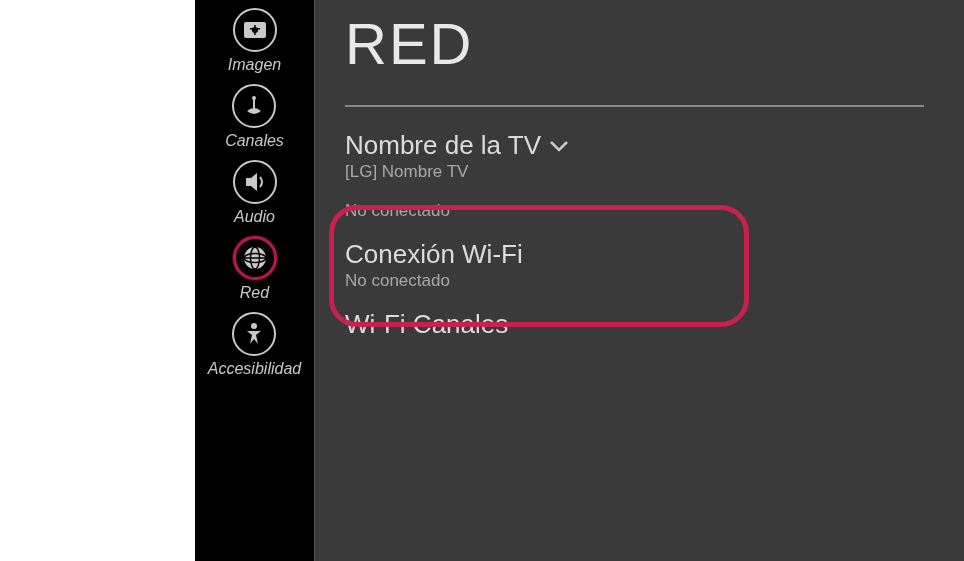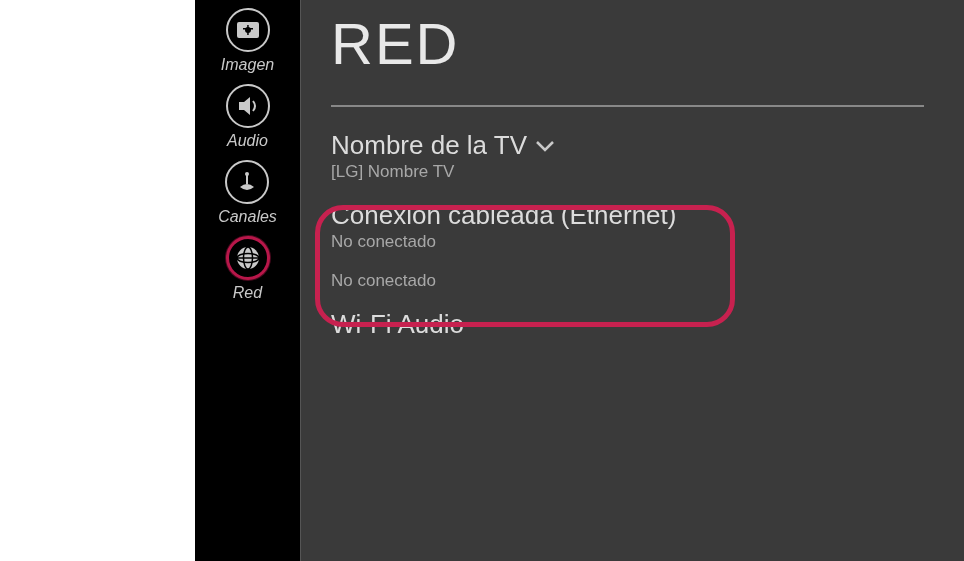--- a/index.html
+++ b/index.html
@@ -14,21 +14,21 @@
       font-family: Arial, Helvetica, sans-serif;
       color: #d0d0d0;
       display: flex;
       overflow: hidden;
     }
     .left-gutter {
       width: 195px;
       background: #ffffff;
     }
     .sidebar {
-      width: 105px;
+      width: 119px;
       background: #000000;
       display: flex;
       flex-direction: column;
       align-items: center;
       padding-top: 8px;
       padding-bottom: 8px;
     }
     .sidebar-item {
       display: flex;
       flex-direction: column;
@@ -124,79 +124,88 @@
         <rect x="7" y="7" width="10" height="1.5" fill="#000"></rect>
         <rect x="11.2" y="4" width="1.5" height="10" fill="#000"></rect>
       </svg>
     </div>
     <div class="sidebar-label">Imagen</div>
   </div>
 
   <div class="sidebar-item">
     <div class="sidebar-icon-wrap">
       <svg width="24" height="22" viewBox="0 0 24 22">
-        <path d="M3 7 L8 7 L14 2 L14 20 L8 15 L3 15 Z" fill="#c9c9c9"></path>
-        <path d="M17 6 Q21 11 17 16" stroke="#c9c9c9" stroke-width="2" fill="none"></path>
-      </svg>
-    </div>
-    <div class="sidebar-label">Audio</div>
-  </div>
-
-  <div class="sidebar-item">
-    <div class="sidebar-icon-wrap">
-      <svg width="24" height="22" viewBox="0 0 24 22">
         <path d="M5 16 Q12 10 19 16 Q12 22 5 16 Z" fill="#c9c9c9"></path>
         <line x1="12" y1="13" x2="12" y2="4" stroke="#c9c9c9" stroke-width="2"></line>
         <circle cx="12" cy="3" r="2" fill="#c9c9c9"></circle>
       </svg>
     </div>
     <div class="sidebar-label">Canales</div>
+  </div>
+
+  <div class="sidebar-item">
+    <div class="sidebar-icon-wrap">
+      <svg width="24" height="22" viewBox="0 0 24 22">
+        <path d="M3 7 L8 7 L14 2 L14 20 L8 15 L3 15 Z" fill="#c9c9c9"></path>
+        <path d="M17 6 Q21 11 17 16" stroke="#c9c9c9" stroke-width="2" fill="none"></path>
+      </svg>
+    </div>
+    <div class="sidebar-label">Audio</div>
   </div>
 
   <div class="sidebar-item">
     <div class="sidebar-icon-wrap active">
       <svg width="26" height="26" viewBox="0 0 26 26">
         <circle cx="13" cy="13" r="11" fill="#c9c9c9"></circle>
         <ellipse cx="13" cy="13" rx="11" ry="4.5" fill="none" stroke="#000" stroke-width="1.5"></ellipse>
         <ellipse cx="13" cy="13" rx="4.5" ry="11" fill="none" stroke="#000" stroke-width="1.5"></ellipse>
         <line x1="2" y1="13" x2="24" y2="13" stroke="#000" stroke-width="1.5"></line>
       </svg>
     </div>
     <div class="sidebar-label">Red</div>
   </div>
 
 
 
+  <div class="sidebar-item">
+    <div class="sidebar-icon-wrap">
+      <svg width="22" height="24" viewBox="0 0 22 24">
+        <circle cx="11" cy="4" r="3" fill="#c9c9c9"></circle>
+        <path d="M4 9 L18 9 L13 13 L15 22 L11 17 L7 22 L9 13 Z" fill="#c9c9c9"></path>
+      </svg>
+    </div>
+    <div class="sidebar-label">Accesibilidad</div>
+  </div>
 
 </nav>
 
 <main class="main">
   <h1 class="page-title">RED</h1>
   <hr class="divider">
 
   <div class="option">
     <div class="option-title-row">
       <span class="option-title">Nombre de la TV</span>
       <span class="chevron">
         <svg width="20" height="14" viewBox="0 0 20 14">
             <path d="M2 3 L10 11 L18 3" stroke="#c9c9c9" stroke-width="2.5" fill="none"></path>
           </svg>
       </span>
     </div>
     <div class="option-sub">[LG] Nombre TV</div>
   </div>
 
   <div class="option">
-    <div class="option-title">Conexión cableada (Ethernet)</div>
     <div class="option-sub">No conectado</div>
   </div>
 
   <div class="option">
+    <div class="option-title">Conexión Wi-Fi</div>
     <div class="option-sub">No conectado</div>
   </div>
 
   <div class="option">
-    <div class="option-title">Wi-Fi Audio</div>
+    <div class="option-title">Wi-Fi Canales</div>
   </div>
 
 
   <div class="highlight-box" style="left:14px; top:205px; width:420px; height:122px;"></div>
 </main>
 
 </body></html>

